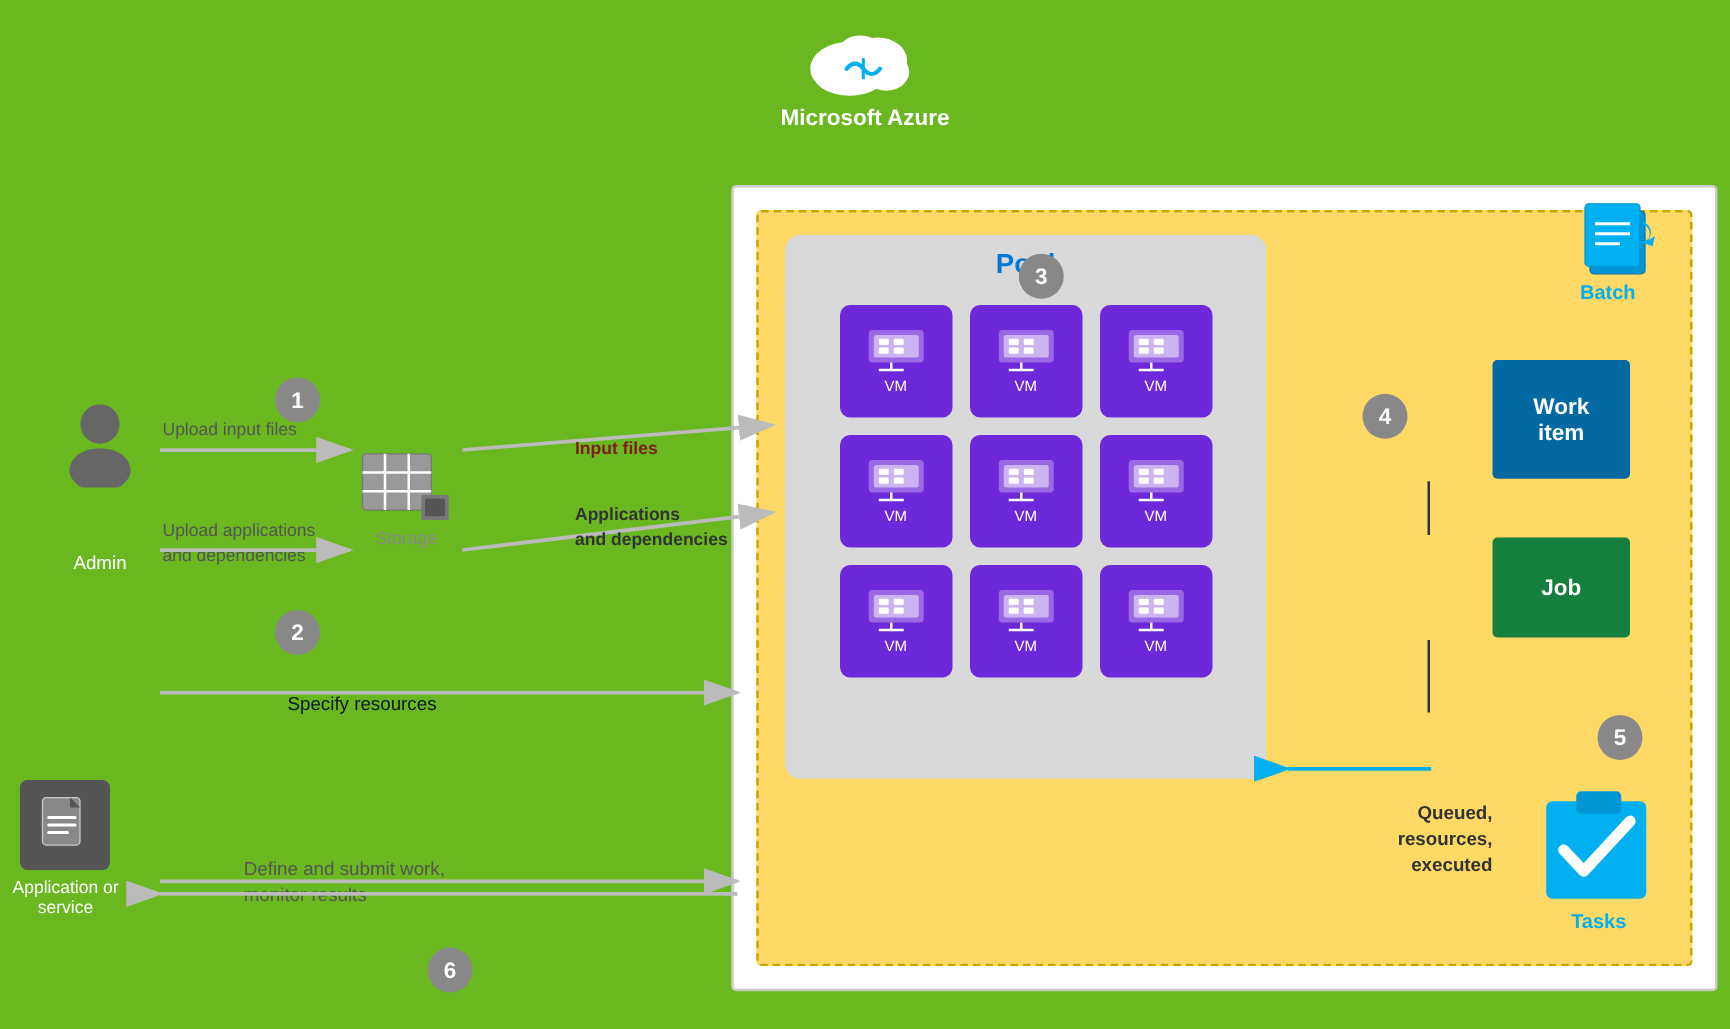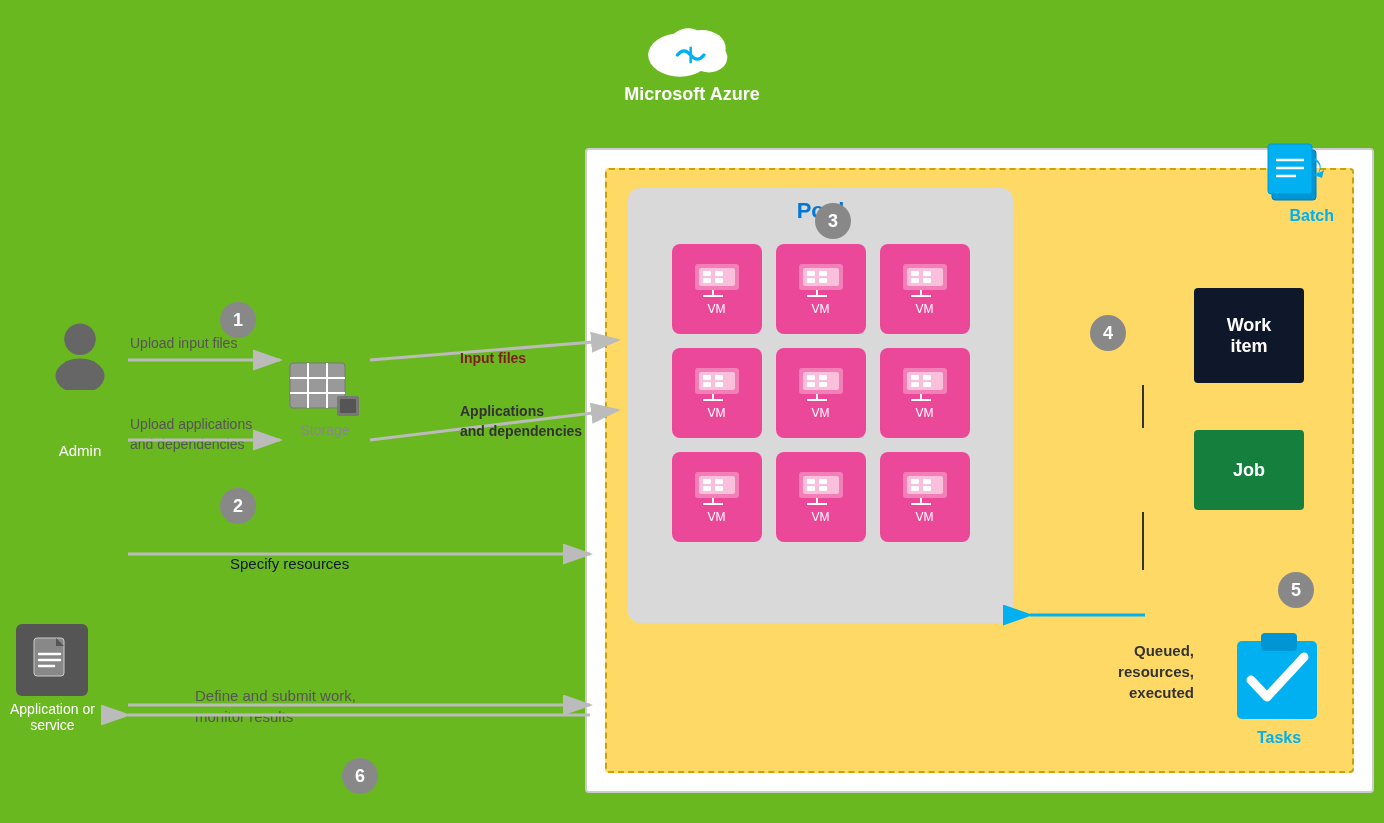--- a/index.html
+++ b/index.html
@@ -160,57 +160,57 @@
     }
     .vm-grid {
       display: grid;
       grid-template-columns: repeat(3, 1fr);
       gap: 14px;
       padding: 10px 20px;
     }
     .vm-box {
       width: 90px;
       height: 90px;
-      background: #ec4899;
+      background: #6d28d9;
       border-radius: 8px;
       display: flex;
       flex-direction: column;
       align-items: center;
       justify-content: center;
     }
     .vm-label {
       color: white;
       font-size: 12px;
       margin-top: 4px;
     }
 
     
     .batch-icon-group {
       position: absolute;
-      top: 138px;
+      top: 157px;
       right: 50px;
       display: flex;
       flex-direction: column;
-      align-items: flex-end;
+      align-items: flex-start;
     }
     .batch-icon-label {
       color: #00b0f0;
       font-size: 16px;
       font-weight: 600;
       margin-top: 4px;
     }
 
     
     .work-item-box {
       position: absolute;
       top: 288px;
       right: 80px;
       width: 110px;
       height: 95px;
-      background: #0f172a;
+      background: #0369a1;
       border-radius: 4px;
       display: flex;
       align-items: center;
       justify-content: center;
       color: white;
       font-size: 18px;
       font-weight: bold;
       text-align: center;
     }
 

